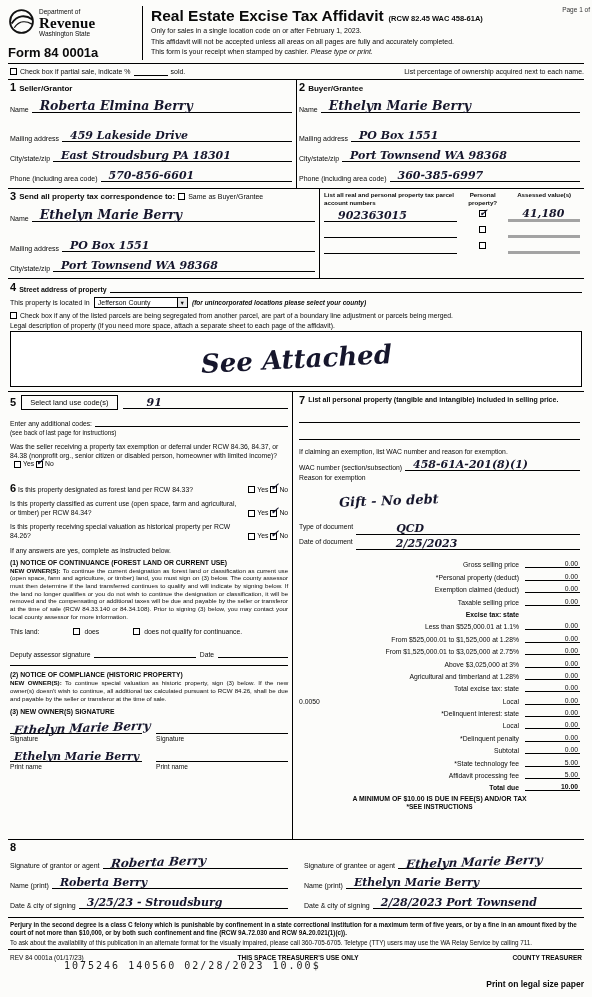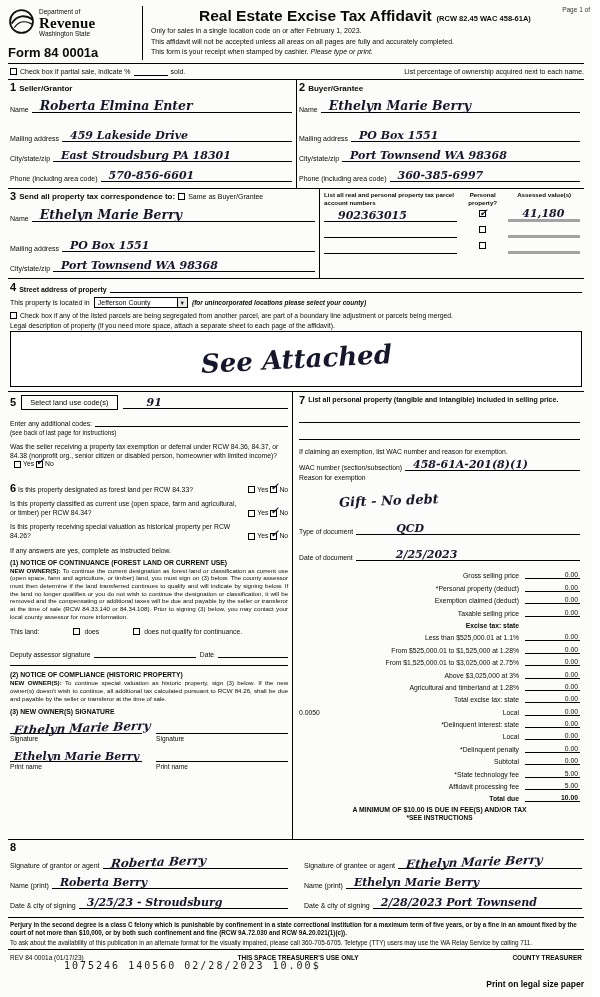--- a/index.html
+++ b/index.html
@@ -16,21 +16,21 @@
   .hdr { display:flex; border-bottom:1px solid #000; padding-bottom:3px; }
   .hdr-left { width:134px; padding:2px 4px 0 0; }
   .logo-row { display:flex; align-items:center; gap:4px; }
   .agency { display:flex; flex-direction:column; line-height:1.05; }
   .dept { font-size:6.5px; }
   .rev { font-family:"Liberation Serif", serif; font-weight:bold; font-size:15px; letter-spacing:.2px; }
   .wa { font-size:6.5px; }
   .formno { font-weight:bold; font-size:13px; margin-top:6px; }
   .hdr-right { flex:1; border-left:1px solid #000; padding:1px 4px 0 8px; }
   .title-line { display:flex; align-items:baseline; gap:5px; }
-  .title { font-size:15.5px; font-weight:bold; white-space:nowrap;margin-left:48px; }
+  .title { font-size:15.5px; font-weight:bold; white-space:nowrap; }
   .title-rcw { font-size:7.5px; font-weight:bold; }
   .instr { font-size:7px; line-height:9.5px; margin-top:1px; }
 
   
   .cb { display:inline-block; width:7px; height:7px; border:1px solid #000; position:relative; vertical-align:middle; flex:none; background:#fff; }
   .cb.checked::after { content:"✓"; position:absolute; left:-1px; top:-4px; font-size:10px; font-weight:bold; font-style:italic; color:#14142a; }
   .secnum { font-weight:bold; font-size:11px; line-height:1; }
   .frow { display:flex; align-items:flex-end; font-size:7px; margin-top:8px; }
   .flabel { white-space:nowrap; padding-right:3px; }
   .fline { flex:1; border-bottom:1px solid #000; height:12px; position:relative; }
@@ -115,21 +115,21 @@
 
   .sec7-head { display:flex; gap:3px; font-size:7px; }
   .sec7-title { font-weight:bold; line-height:9px; }
   .blank-line { border-bottom:1px solid #000; height:17px; }
   .claim-note { font-size:6.8px; margin-top:8px; }
   .wac-row { display:flex; align-items:flex-end; font-size:6.8px; margin-top:4px; }
   .reason-label { font-size:6.8px; margin-top:3px; }
   .gift { margin:10px 0 2px 40px; }
   .gift .hw { font-size:13px; display:inline-block; transform:rotate(-2deg); }
   .doc-rows { margin-top:14px; }
-  .doc-row { display:flex; align-items:flex-end; font-size:6.8px; margin-top:14px; }
+  .doc-row { display:flex; font-size:6.8px; margin-top:3px; }
   .doc-row .fline .hw { left:40px; }
 
   .taxtbl { margin-top:6px; font-size:6.8px; }
   .trow { display:flex; align-items:flex-end; height:12.4px; }
   .tpre { width:58px; }
   .tlabel { flex:1; text-align:right; padding-right:6px; white-space:nowrap; }
   .tvalue { width:55px; border-bottom:1px solid #000; text-align:right; padding-right:2px; }
   .hdr-row .tvalue { border-bottom:none; }
   .hdr-row .tlabel { font-weight:bold; }
   .total-row { font-weight:bold; }
@@ -197,21 +197,21 @@
 
   <div class="sec12">
     <div class="half">
       <div class="sec-head">
         <span class="secnum">1</span>
         <span class="sec-title">Seller/Grantor</span>
       </div>
       <div class="frow">
         <span class="flabel">Name</span>
         <span class="fline">
-            <span class="hw hw-lg">Roberta Elmina Enter</span>
+            <span class="hw hw-lg">Roberta Elmina Berry</span>
           </span>
       </div>
       <div class="frow" style="margin-top:17px;">
         <span class="flabel">Mailing address</span>
         <span class="fline">
             <span class="hw hw-md">459 Lakeside Drive</span>
           </span>
       </div>
       <div class="frow">
         <span class="flabel">City/state/zip</span>

